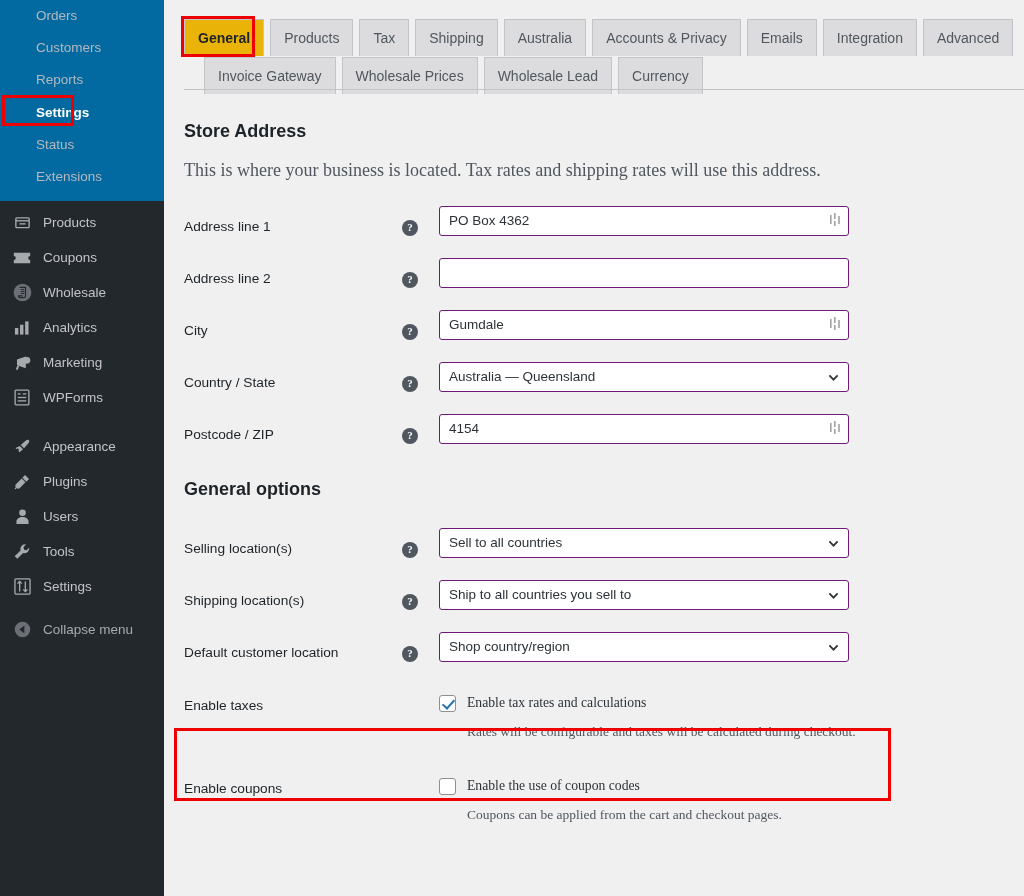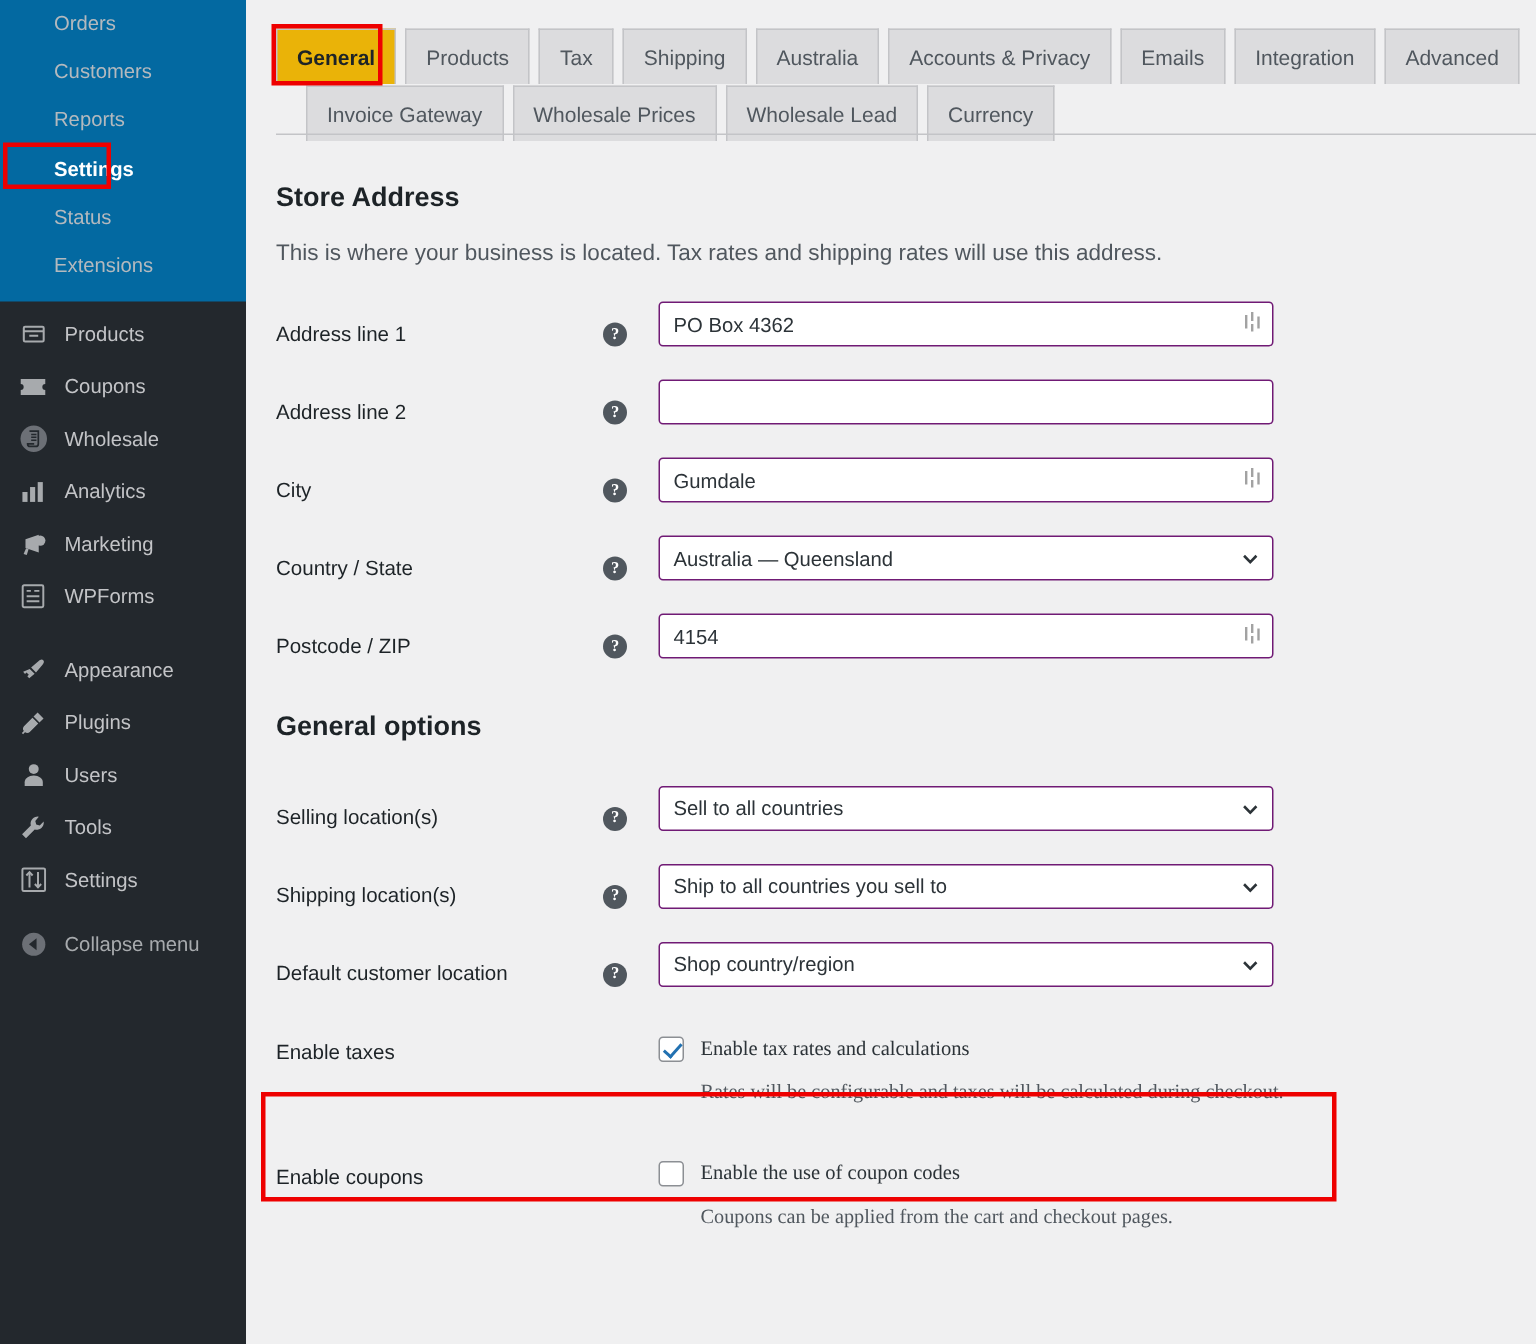--- a/index.html
+++ b/index.html
@@ -144,24 +144,25 @@
   .settings-body { padding: 0 0 0 20px; }
 
   h2.sec-title {
     font-size: 18px;
     font-weight: bold;
     color: #1d2327;
     margin: 26px 0 0 0;
     line-height: 1.3;
   }
   p.sec-desc {
-    font-size: 15px;
+    font-size: 18px;
     color: #50575e;
     margin: 15px 0 0 0;
     line-height: 1.4;
+    font-family: Liberation Serif, serif;
   }
 
   .field-row {
     display: flex;
     align-items: flex-end;
     margin-top: 22px;
   }
   .field-label {
     width: 218px;
     flex: 0 0 218px;

